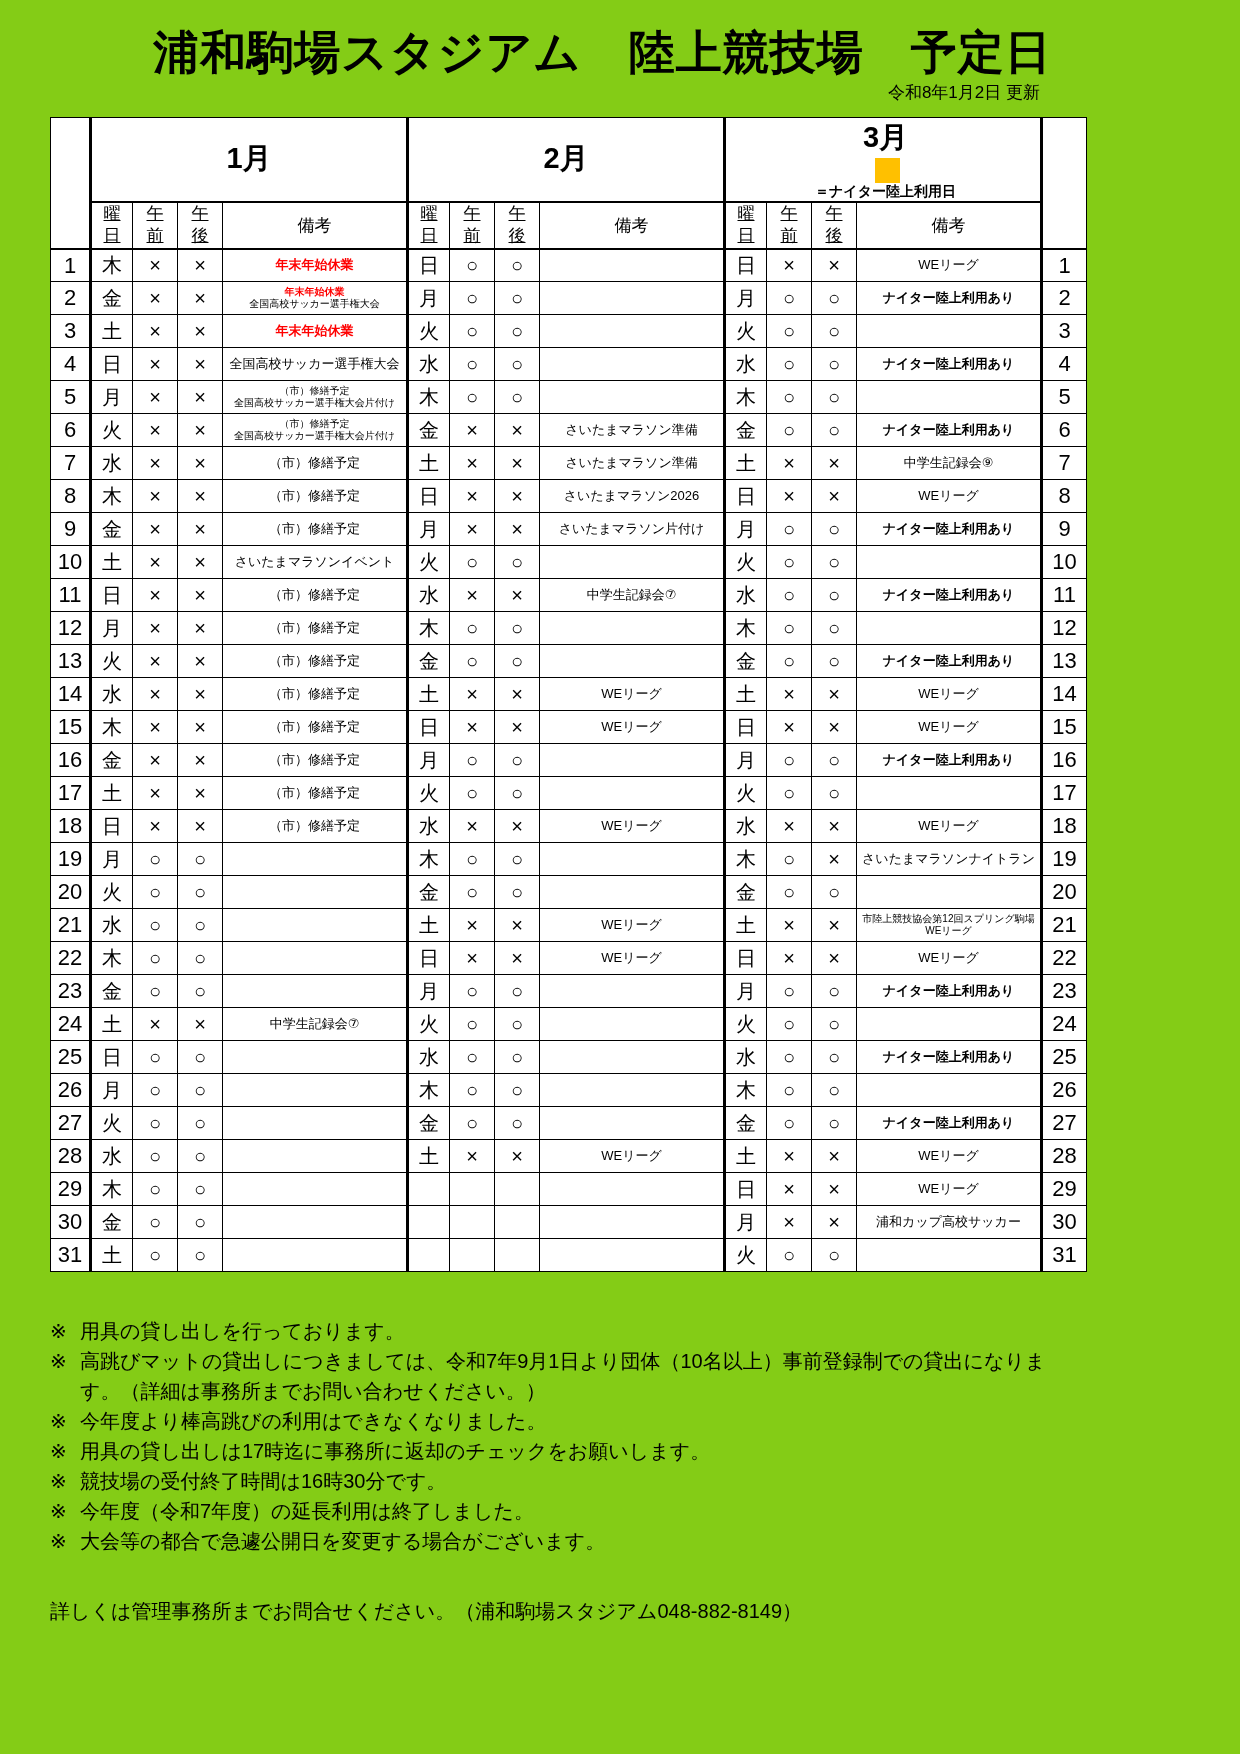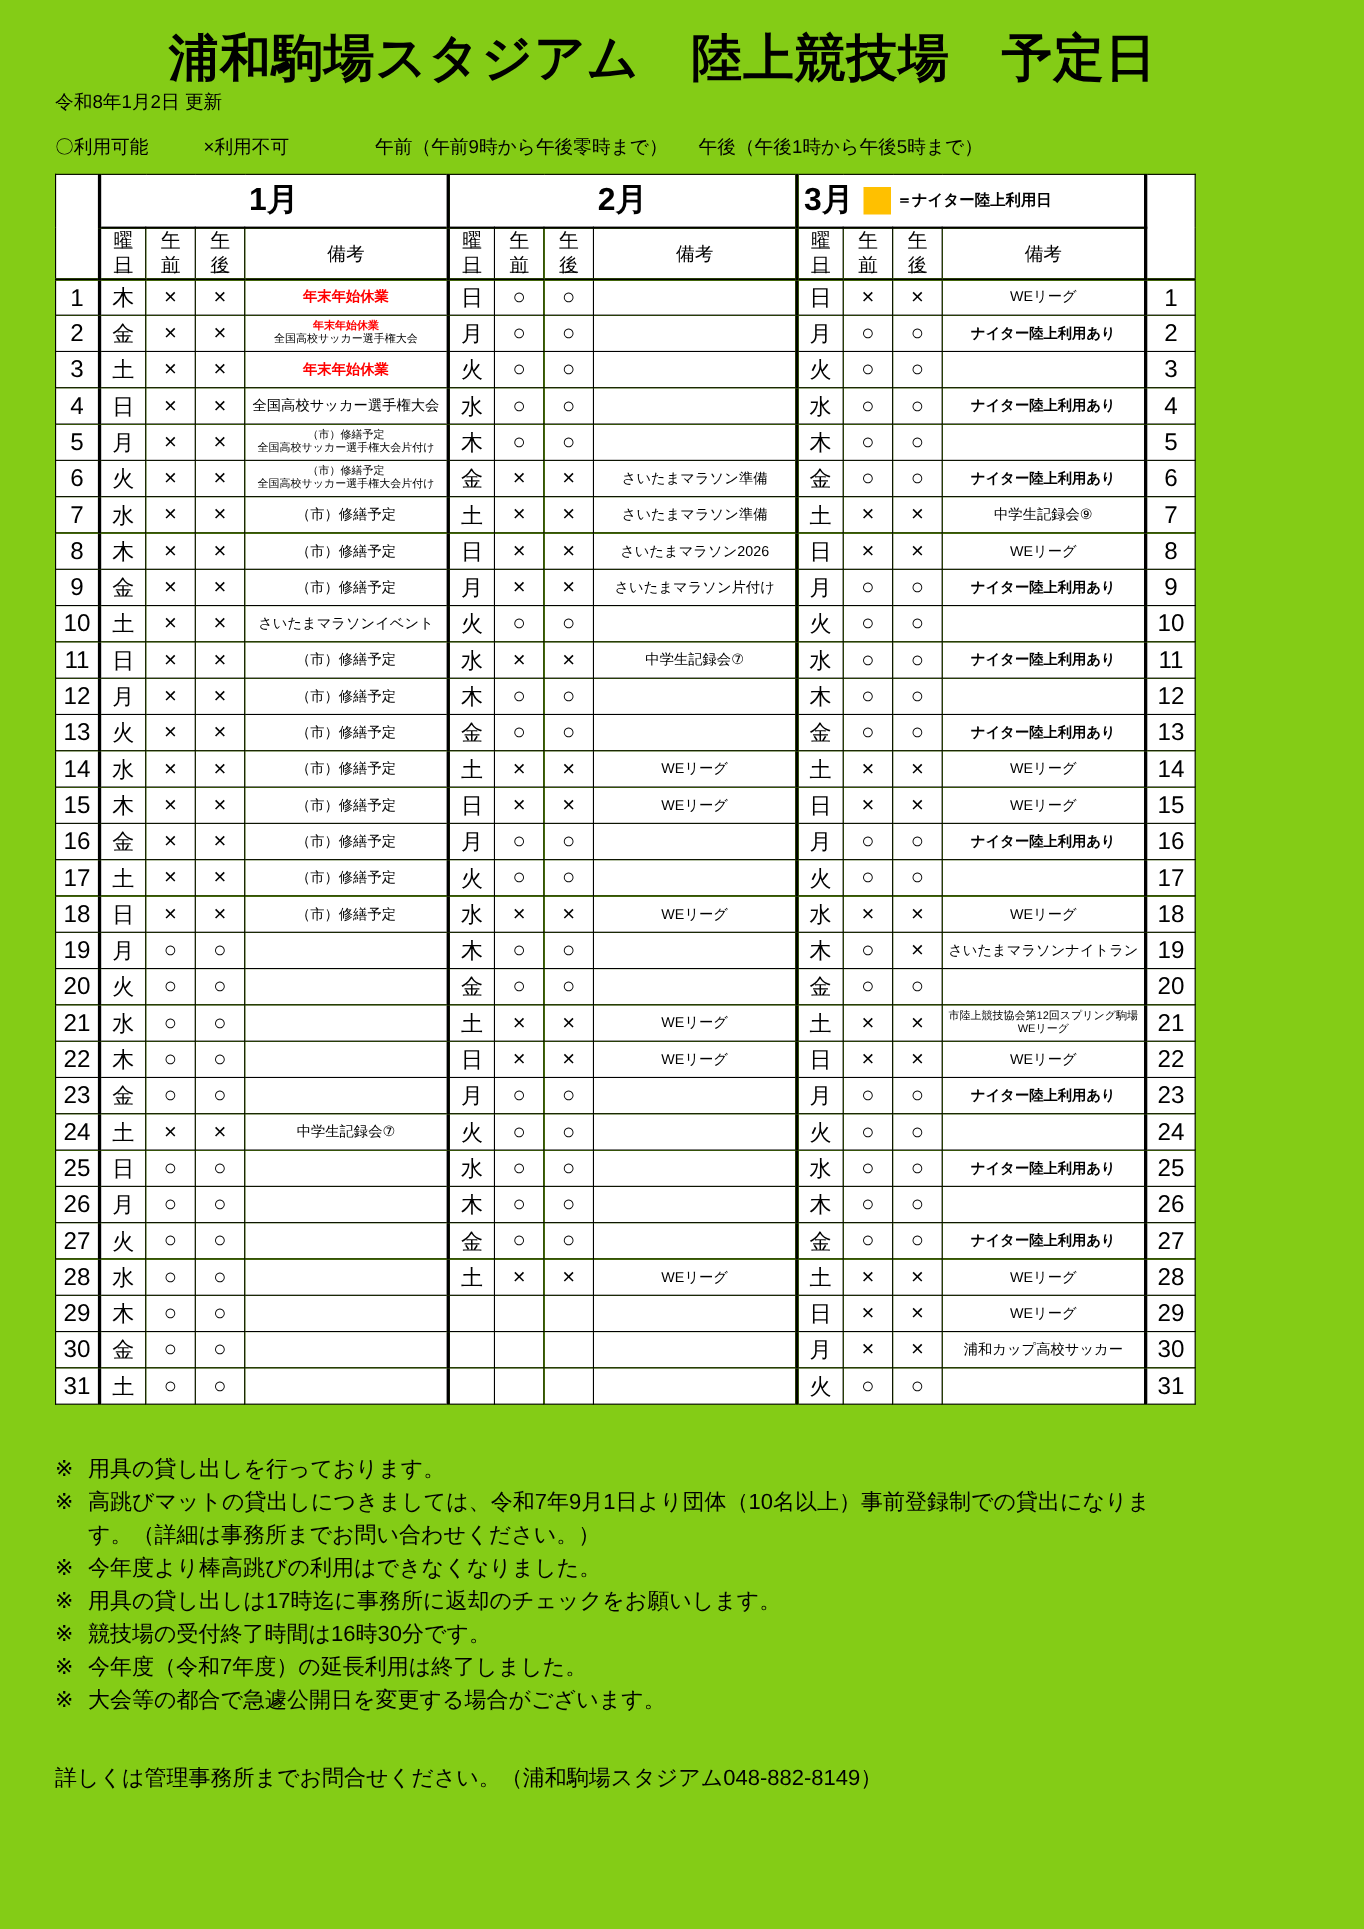--- a/index.html
+++ b/index.html
@@ -1,32 +1,32 @@
 <!DOCTYPE html>
 <html lang="ja"><head>
 <meta charset="utf-8">
 <style>
   html,body{margin:0;padding:0;background:#fff;}
   body{font-family:"Liberation Sans","DejaVu Sans",sans-serif;color:#000;}
   .page{width:1240px;height:1754px;box-sizing:border-box;padding:26px 85px 0 50px;position:relative;overflow:hidden;background:#84cc16;}
   .title{font-size:46px;font-weight:bold;text-align:center;letter-spacing:1px;white-space:nowrap;line-height:1.15;}
-  .update{padding-right:115px;font-size:17px;margin-top:2px;}
+  .update{text-align:right;padding-right:115px;font-size:17px;margin-top:2px;}
   .legend{display:flex;align-items:center;font-size:17px;margin-top:18px;}
   .lg2{margin-left:50px;}
   .lg3{margin-left:78px;}
   .lg4{margin-left:28px;}
   table.cal{border-collapse:collapse;table-layout:fixed;border:1px solid #f97316;margin-top:13px;}
   table.cal th,table.cal td{border:1px solid #000;padding:0;text-align:center;vertical-align:middle;overflow:hidden;background:#fff;}
   .thick-l{border-left:3px solid #000 !important;}
   tr.month-row th{height:47px;border-bottom:2px solid #000;}
   .month{font-size:29px;font-weight:bold;}
   .corner{border-bottom:2px solid #000;}
   tr.sub th{height:45px;border-bottom:2px solid #000;font-weight:normal;font-size:17px;line-height:1.25;}
   .stk{width:1.1em;margin:0 auto;word-break:break-all;line-height:1.3;text-decoration:underline;}
-  .mar-flex{display:flex;align-items:center;justify-content:flex-start;padding-left:5px;}
+  .mar-flex{display:flex;align-items:center;justify-content:flex-start;padding-left:5px;flex-direction:column;}
   .mlabel{font-size:29px;font-weight:bold;}
   .swatch{width:25px;height:25px;display:inline-block;margin:0 5px 0 9px;flex:none;}
   .nlegend{font-size:14px;font-weight:bold;white-space:nowrap;}
   tbody tr{height:33px;}
   td.num{font-size:22px;}
   td.dow{font-size:20px;}
   td.mark{font-size:20px;}
   td.rem{padding:0 2px;}
   .rline{font-size:13px;line-height:1.12;white-space:nowrap;}
   td.rem.two .rline{font-size:10px;line-height:1.2;}
@@ -39,26 +39,20 @@
   .contact{font-size:20px;margin-top:42px;}
 </style>
 <style>.ngt,.swatch{background:#ffc000;}.hol{background:#dce6f1;}.red{color:#ff0000;}</style></head>
 <body>
 
 <div class="page">
 
   <div class="title">浦和駒場スタジアム　陸上競技場　予定日</div>
   <div class="update">令和8年1月2日 更新</div>
 
-  <div class="legend">
-    <span>〇利用可能</span>
-    <span class="lg2">×利用不可</span>
-    <span class="lg3">午前（午前9時から午後零時まで）</span>
-    <span class="lg4">午後（午後1時から午後5時まで）</span>
-  </div>
 
   <table class="cal">
     <colgroup>
       <col style="width:40px">
       <col style="width:42px">
         <col style="width:45px">
         <col style="width:45px">
         <col style="width:185px">
       <col style="width:42px">
         <col style="width:45px">

